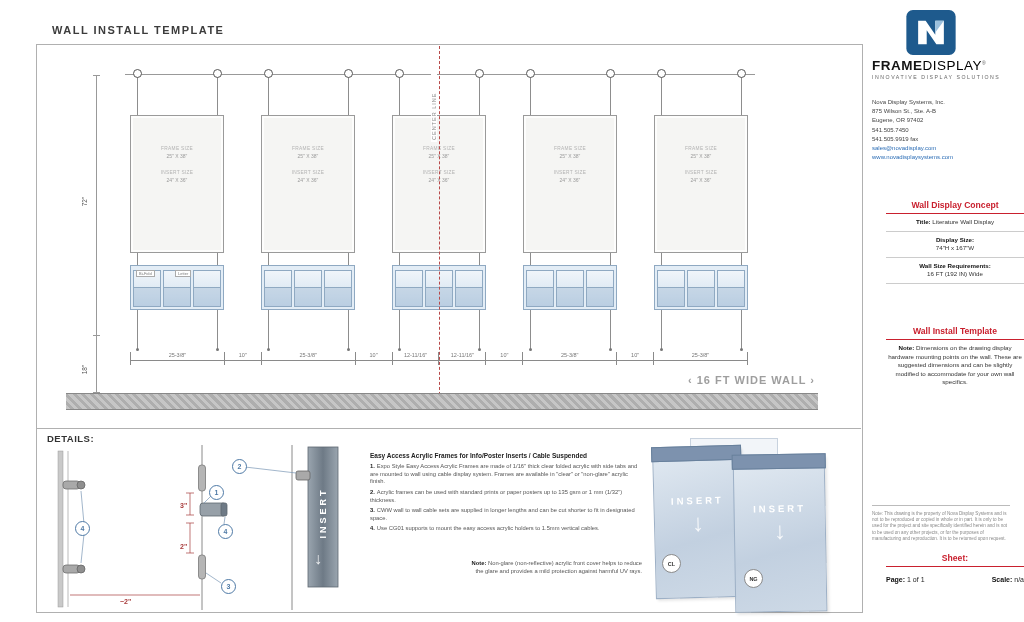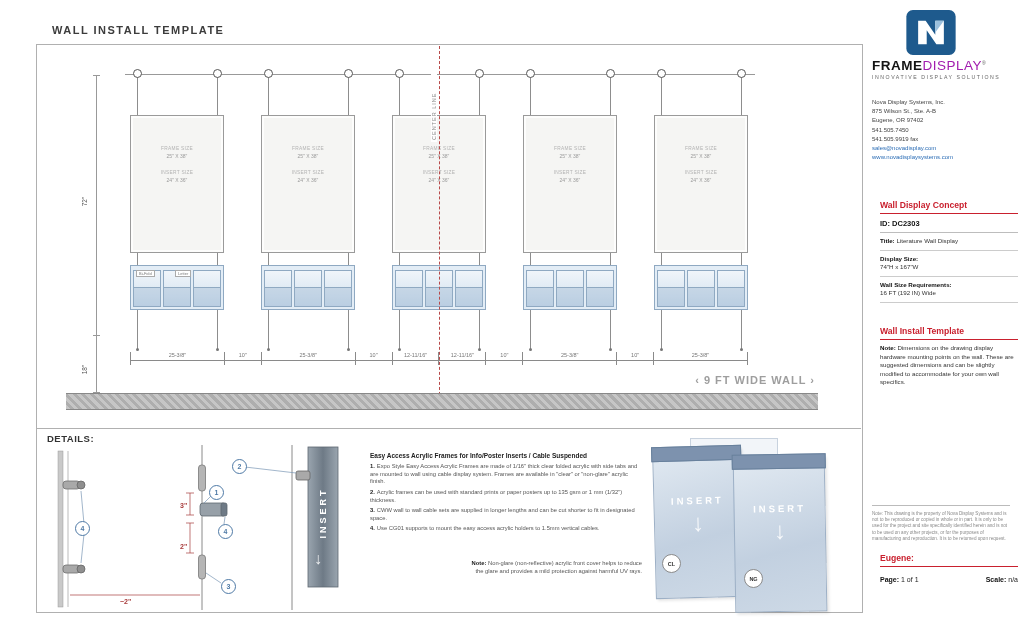--- a/index.html
+++ b/index.html
@@ -71,26 +71,26 @@
   .ins-label{position:absolute;top:46px;width:100%;text-align:center;color:#fff;font-weight:bold;font-size:9.5px;letter-spacing:3px;}
   .ins-arrow{position:absolute;top:60px;width:100%;text-align:center;font-size:24px;color:rgba(255,255,255,.85);}
   .badge{position:absolute;width:17px;height:17px;border-radius:50%;background:#fff;border:1px solid #8a8a8a;
          font-size:5.5px;font-weight:bold;color:#333;display:flex;align-items:center;justify-content:center;z-index:5;}
   
   .sidebar{position:absolute;left:872px;top:0;width:140px;height:622px;}
   .sb-logo{position:absolute;left:0;top:10px;width:100%;}
   .logo-mark{margin-left:34px;display:block;}
   .brand{font-size:13.5px;letter-spacing:.5px;margin-top:3px;}
   .brand-b{font-weight:bold;color:#141414;}
-  .brand-l{color:#a21caf;}
+  .brand-l{color:#000000;}
   .brand-r{font-size:5px;vertical-align:super;color:#5a5a5a;}
   .tagline{font-size:5.2px;letter-spacing:1.55px;color:#666;margin-top:1px;}
   .sb-address{position:absolute;left:0;top:98px;font-size:6px;line-height:9.2px;color:#444;}
   .sb-link{color:#2a6cb5;display:block;text-decoration:none;}
-  .sb-block{position:absolute;left:8px;width:138px;}
+  .sb-block{position:absolute;left:14px;width:138px;text-align:center;}
   .red-head{color:#c9202e;font-size:8.6px;font-weight:bold;padding-bottom:3px;border-bottom:1.5px solid #c9202e;}
   .id-line{font-size:7.5px;font-weight:bold;color:#111;padding:5px 0 4px;border-bottom:1px solid #bdbdbd;}
   .fld{font-size:6.2px;color:#333;padding:4px 0;border-bottom:1px solid #ccc;line-height:8.5px;}
   .fld-b{font-weight:bold;color:#111;}
   .sb-note{font-size:6.2px;line-height:8.5px;color:#333;padding-top:4px;}
   .legal{position:absolute;left:0;top:505px;width:138px;border-top:1px solid #bbb;padding-top:5px;
          font-size:4.6px;line-height:6.2px;color:#8a8a8a;}
   .pagerow{display:flex;justify-content:space-between;font-size:7px;color:#222;margin-top:9px;}
 </style>
 </head>
@@ -237,21 +237,21 @@
 </div>
 
 <div class="vline" style="left:96px;top:75px;height:261px"></div>
 <div class="vline" style="left:96px;top:336px;height:57px"></div>
 <div class="htick" style="left:93px;top:75px"></div>
 <div class="htick" style="left:93px;top:335px"></div>
 <div class="htick" style="left:93px;top:392px"></div>
 <div class="vdim-label" style="left:80px;top:198px">72"</div>
 <div class="vdim-label" style="left:80px;top:366px">18"</div>
 
-<div class="wall-label">‹ 9 FT WIDE WALL ›</div>
+<div class="wall-label">‹ 16 FT WIDE WALL ›</div>
 <div class="wallstrip"></div>
 
 <div class="details-divider"></div>
 <div class="details-label">DETAILS:</div>
 
 <svg class="abs" style="left:40px;top:445px" width="320" height="165" viewBox="0 0 320 165">
   <defs>
     <linearGradient id="gbar" x1="0" y1="0" x2="1" y2="0">
       <stop offset="0" stop-color="#9aa5af"></stop>
         <stop offset="0.5" stop-color="#6e7a86"></stop>
@@ -360,21 +360,20 @@
     <div>875 Wilson St., Ste. A-B</div>
     <div>Eugene, OR 97402</div>
     <div>541.505.7450</div>
     <div>541.505.9919 fax</div>
     <a class="sb-link" href="#">sales@novadisplay.com</a>
     <a class="sb-link" href="#">www.novadisplaysystems.com</a>
   </div>
 
   <div class="sb-block" style="top:200px">
     <div class="red-head">Wall Display Concept</div>
-    <div class="id-line">ID: DC2303</div>
     <div class="fld">
       <span class="fld-b">Title:</span><span> Literature Wall Display</span>
     </div>
     <div class="fld">
       <span class="fld-b">Display Size:</span><br>
       <span>74"H x 167"W</span>
     </div>
     <div class="fld">
       <span class="fld-b">Wall Size Requirements:</span><br>
       <span>16 FT (192 IN) Wide</span>
@@ -384,20 +383,20 @@
   <div class="sb-block" style="top:326px">
     <div class="red-head">Wall Install Template</div>
     <div class="sb-note">
       <span class="fld-b">Note: </span><span>Dimensions on the drawing display hardware mounting points on the wall. These are suggested dimensions and can be slightly modified to accommodate for your own wall specifics.</span>
     </div>
   </div>
 
   <div class="legal">Note: This drawing is the property of Nova Display Systems and is not to be reproduced or copied in whole or in part. It is only to be used for the project and site specifically identified herein and is not to be used on any other projects, or for the purposes of manufacturing and reproduction. It is to be returned upon request.</div>
 
   <div class="sb-block" style="top:553px">
-    <div class="red-head">Eugene:</div>
+    <div class="red-head">Sheet:</div>
     <div class="pagerow">
       <span><span class="fld-b">Page: </span><span>1 of 1</span></span>
       <span><span class="fld-b">Scale: </span><span>n/a</span></span>
     </div>
   </div>
 
 </div>
 
 </body></html>

